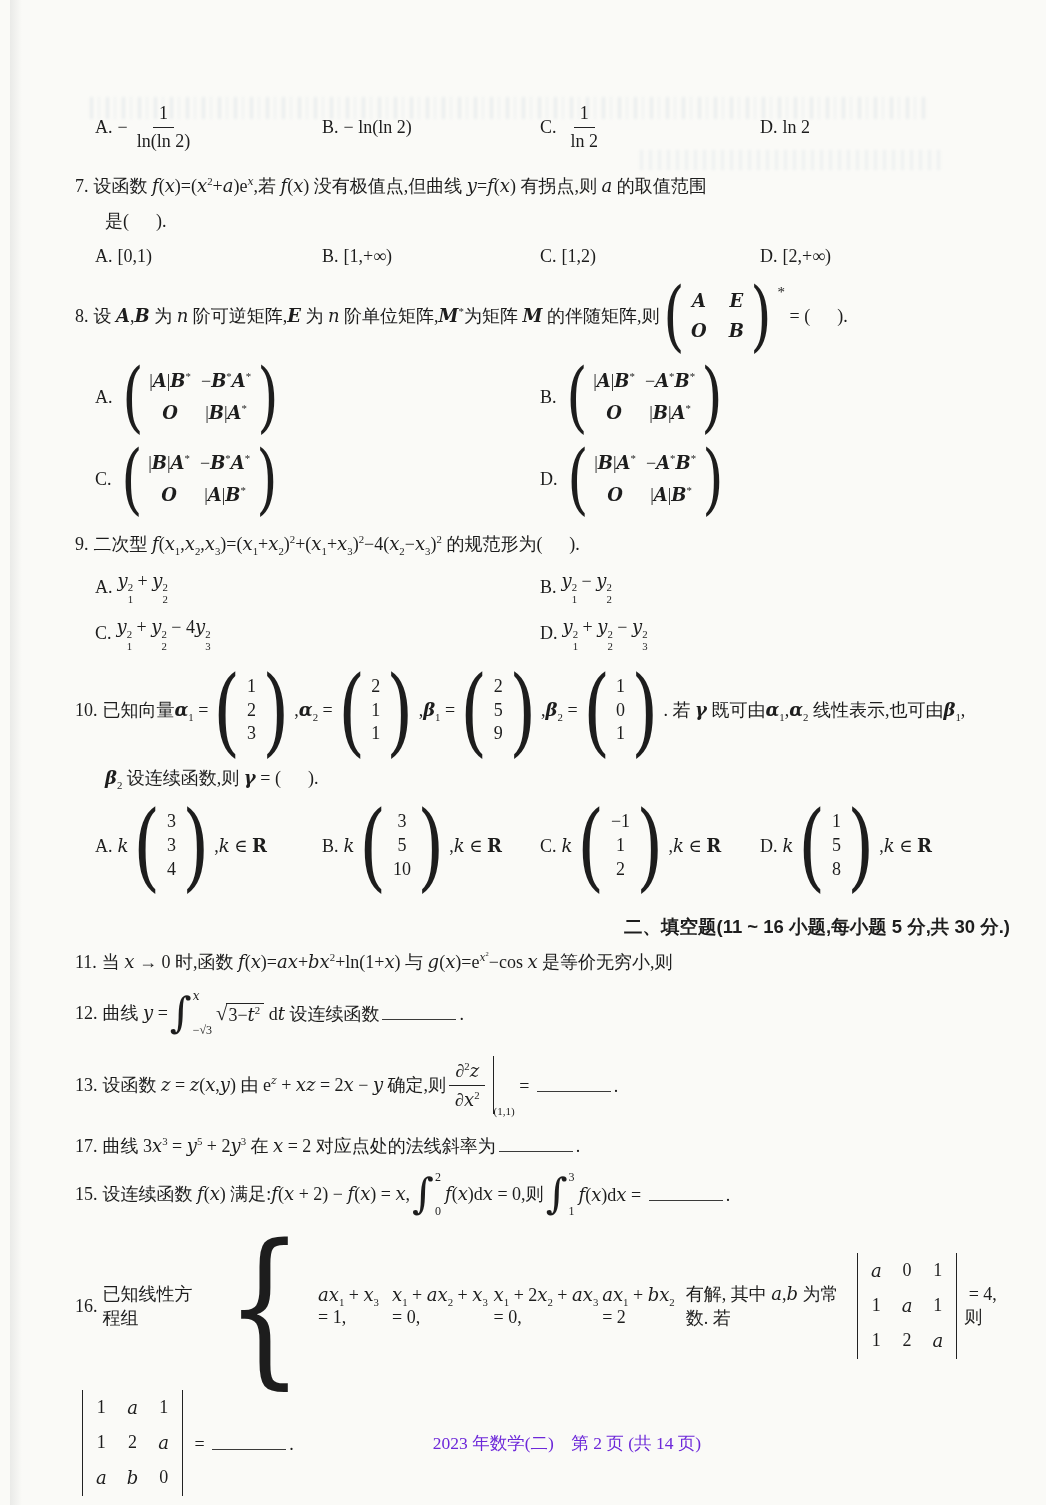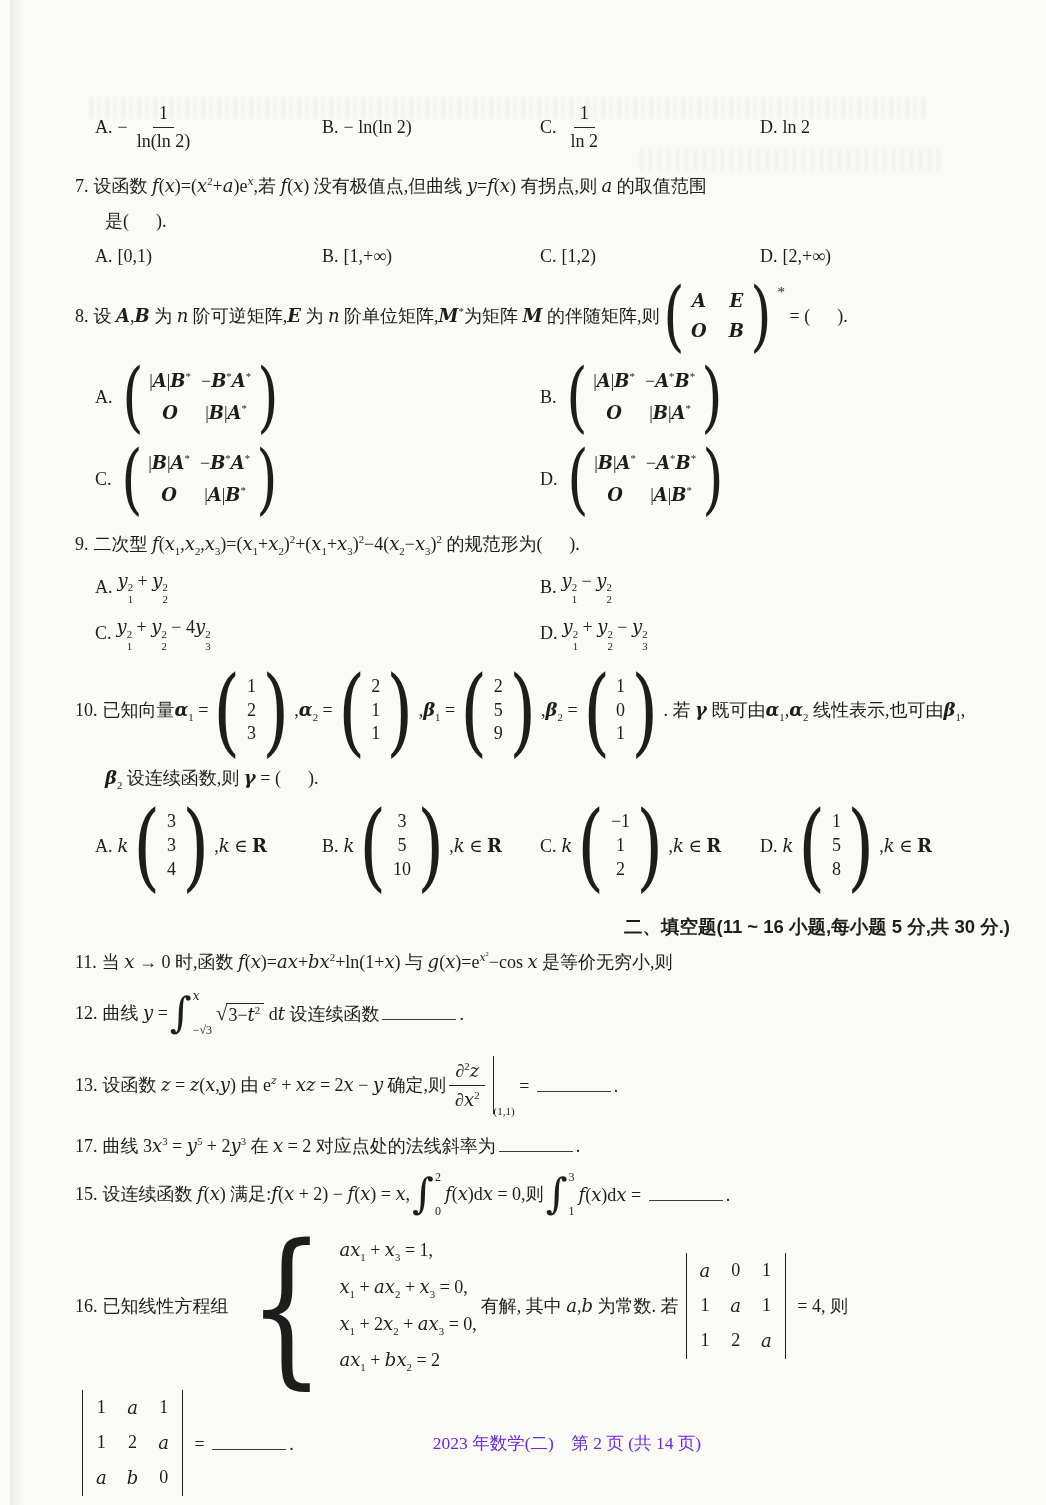--- a/index.html
+++ b/index.html
@@ -43,21 +43,21 @@
   .ps-m{font-size:76px;}
   .ps-v{font-size:96px;}
   .mat{display:inline-grid;grid-template-columns:auto auto;column-gap:30px;row-gap:10px;justify-items:center;align-items:center;margin:0 2px;gap:10px;}
   .mat2{column-gap:22px;row-gap:8px;}
   .vec{display:inline-grid;row-gap:4px;justify-items:center;margin:0 1px;line-height:1.1;}
   .mstar{font-size:15px;align-self:flex-start;margin-top:8px;margin-left:2px;}
   .det{display:inline-grid;grid-template-columns:auto auto auto;column-gap:20px;row-gap:13px;justify-items:center;
        border-left:1.3px solid #222;border-right:1.3px solid #222;padding:7px 13px;margin:0 7px;}
   .cases{display:inline-flex;align-items:center;margin:0 4px;}
   .brace{font-size:168px;line-height:0;display:inline-block;transform:scaleX(0.72);font-family:"DejaVu Serif",serif;margin-right:0px;}
-  .eqs{display:inline-flex;flex-direction:column;align-items:flex-start;row-gap:13px;}
+  .eqs{display:inline-flex;flex-direction:row;align-items:flex-start;row-gap:13px;}
   .integ{display:inline-flex;align-items:center;margin:0 2px;}
   .int-glyph{font-size:42px;line-height:.85;font-family:"DejaVu Serif",serif;}
   .int-lims{display:inline-flex;flex-direction:column;justify-content:space-between;height:46px;font-size:12px;line-height:1;margin-left:1px;margin-right:2px;}
   .evalbar{display:inline-flex;align-items:flex-end;margin-left:4px;}
   .bar{border-left:1.4px solid #222;height:58px;display:inline-block;}
   .ev-sub{font-size:11px;margin-bottom:-3px;}
   .sec{font-family:"Liberation Sans","DejaVu Sans",sans-serif;font-weight:bold;font-size:18.5px;}
   .footer{position:absolute;bottom:50px;left:0;width:100%;text-align:center;padding-left:88px;box-sizing:border-box;
        font-size:17.5px;color:#6d28d9;z-index:1;}
   

